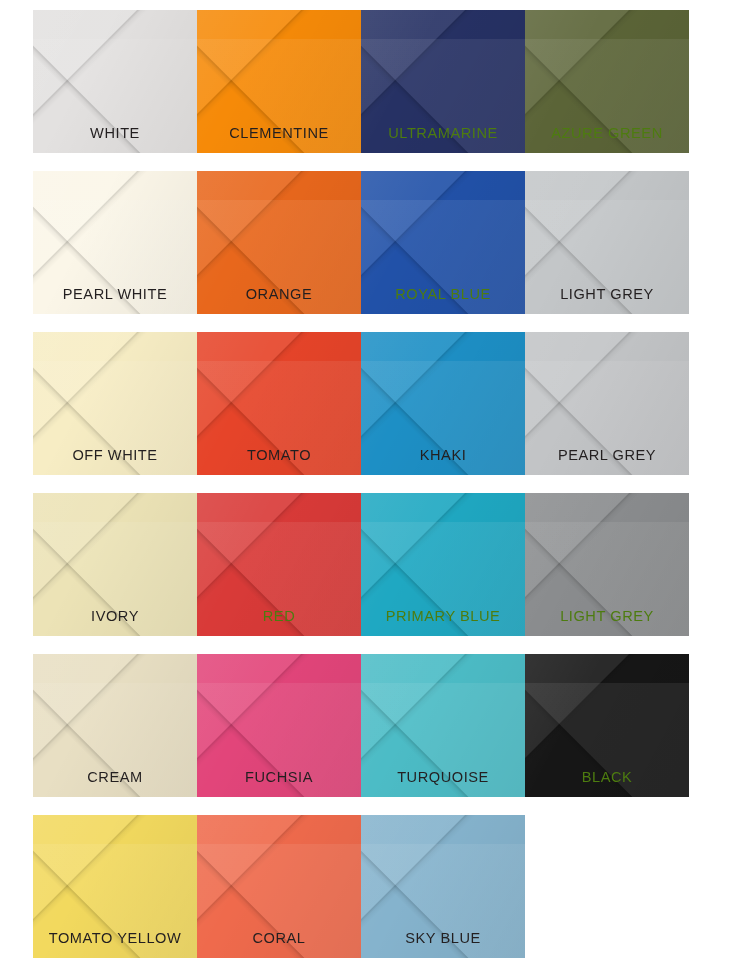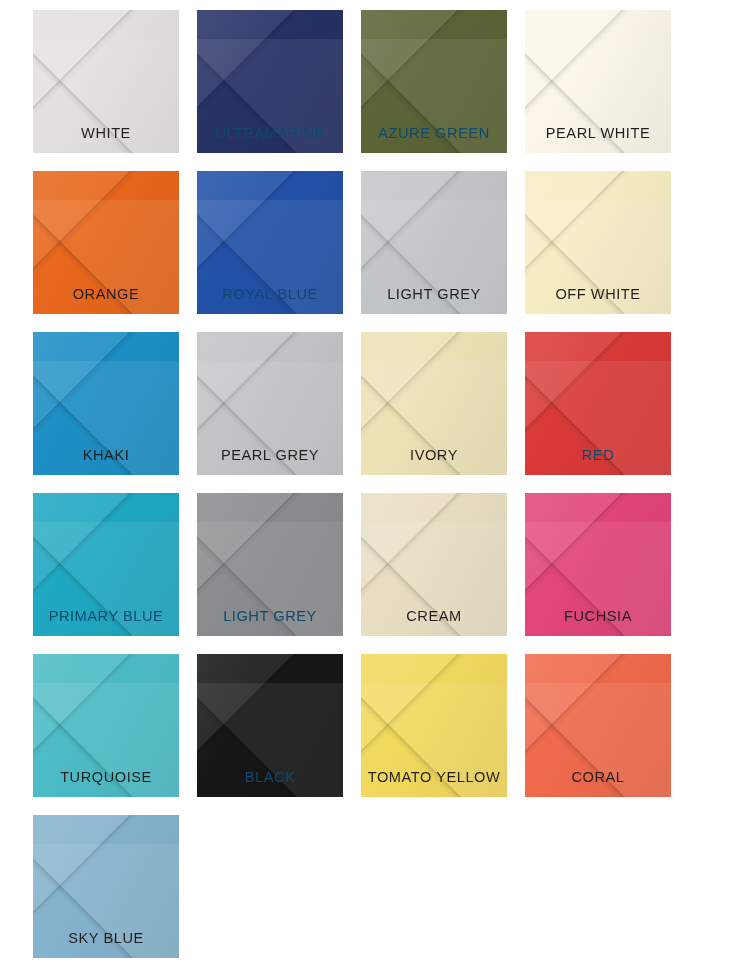--- a/index.html
+++ b/index.html
@@ -30,20 +30,21 @@
     justify-content: start;
     align-content: start;
   }
 
   .swatch {
     position: relative;
     width: 146px;
     height: 143px;
     overflow: visible;
     display: block;
+    padding-left: 18px;
   }
 
   
   .swatch-color {
     position: absolute;
     inset: 0;
     overflow: hidden;
   }
 
   
@@ -101,35 +102,43 @@
     bottom: 12px;
     white-space: nowrap;
     font-size: 14.6px;
     letter-spacing: 0.55px;
     line-height: 1;
     font-weight: 400;
     font-family: "Liberation Sans", sans-serif;
     z-index: 4;
   }
 
-  .light-text .swatch-label { color: #0c4a6e; }
+  .light-text .swatch-label { color: #4d7c0f; }
   .dark-text  .swatch-label { color: #231f20; }
 </style>
 </head>
 <body>
 
 <div id="swatch-grid">
     <div class="swatch dark-text">
       <div class="swatch-color" style="background-color: rgb(227, 225, 224);">
         <div class="flap-a"></div>
         <div class="flap-b"></div>
         <div class="flap-c"></div>
       </div>
       <div class="swatch-label">WHITE</div>
     </div>
+    <div class="swatch dark-text">
+      <div class="swatch-color" style="background-color: rgb(246, 138, 8);">
+        <div class="flap-a"></div>
+        <div class="flap-b"></div>
+        <div class="flap-c"></div>
+      </div>
+      <div class="swatch-label">CLEMENTINE</div>
+    </div>
     <div class="swatch light-text">
       <div class="swatch-color" style="background-color: rgb(38, 49, 100);">
         <div class="flap-a"></div>
         <div class="flap-b"></div>
         <div class="flap-c"></div>
       </div>
       <div class="swatch-label">ULTRAMARINE</div>
     </div>
     <div class="swatch light-text">
       <div class="swatch-color" style="background-color: rgb(91, 100, 55);">
@@ -173,20 +182,28 @@
     </div>
     <div class="swatch dark-text">
       <div class="swatch-color" style="background-color: rgb(247, 237, 196);">
         <div class="flap-a"></div>
         <div class="flap-b"></div>
         <div class="flap-c"></div>
       </div>
       <div class="swatch-label">OFF WHITE</div>
     </div>
     <div class="swatch dark-text">
+      <div class="swatch-color" style="background-color: rgb(230, 68, 41);">
+        <div class="flap-a"></div>
+        <div class="flap-b"></div>
+        <div class="flap-c"></div>
+      </div>
+      <div class="swatch-label">TOMATO</div>
+    </div>
+    <div class="swatch dark-text">
       <div class="swatch-color" style="background-color: rgb(29, 143, 197);">
         <div class="flap-a"></div>
         <div class="flap-b"></div>
         <div class="flap-c"></div>
       </div>
       <div class="swatch-label">KHAKI</div>
     </div>
     <div class="swatch dark-text">
       <div class="swatch-color" style="background-color: rgb(194, 196, 198);">
         <div class="flap-a"></div>

